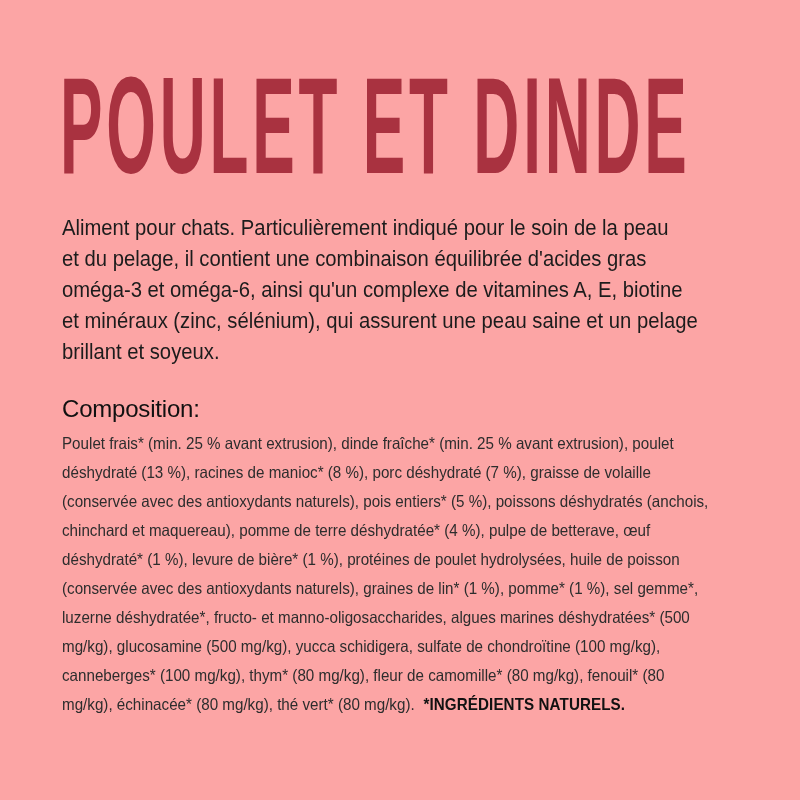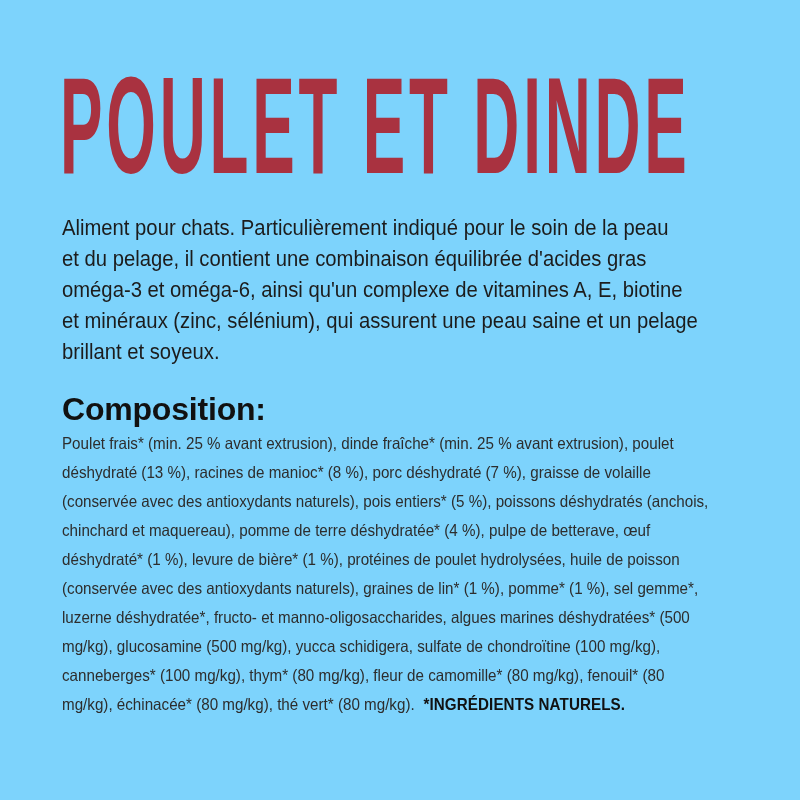--- a/index.html
+++ b/index.html
@@ -4,21 +4,21 @@
 <style>
   html, body {
     margin: 0;
     padding: 0;
     background: #ffffff;
   }
   #page {
     position: relative;
     width: 800px;
     height: 800px;
-    background: #7dd3fc;
+    background: #fca5a5;
     overflow: hidden;
     font-family: "Liberation Sans", sans-serif;
   }
 
   
   .title-wrap {
     position: absolute;
     left: 60px;
     top: 58px;
     width: 700px;
@@ -50,23 +50,23 @@
     font-weight: 400;
   }
   .intro .line { white-space: nowrap; }
 
   
   .comp-heading {
     position: absolute;
     left: 62px;
     top: 394px;
     color: #111111;
-    font-size: 32px;
+    font-size: 24px;
     line-height: 30px;
-    font-weight: 700;
+    font-weight: 400;
     letter-spacing: -0.2px;
   }
   .comp-body {
     position: absolute;
     left: 62px;
     top: 429px;
     transform: scaleX(0.92);
     transform-origin: 0 0;
     color: #2d2d2d;
     font-size: 16.5px;

